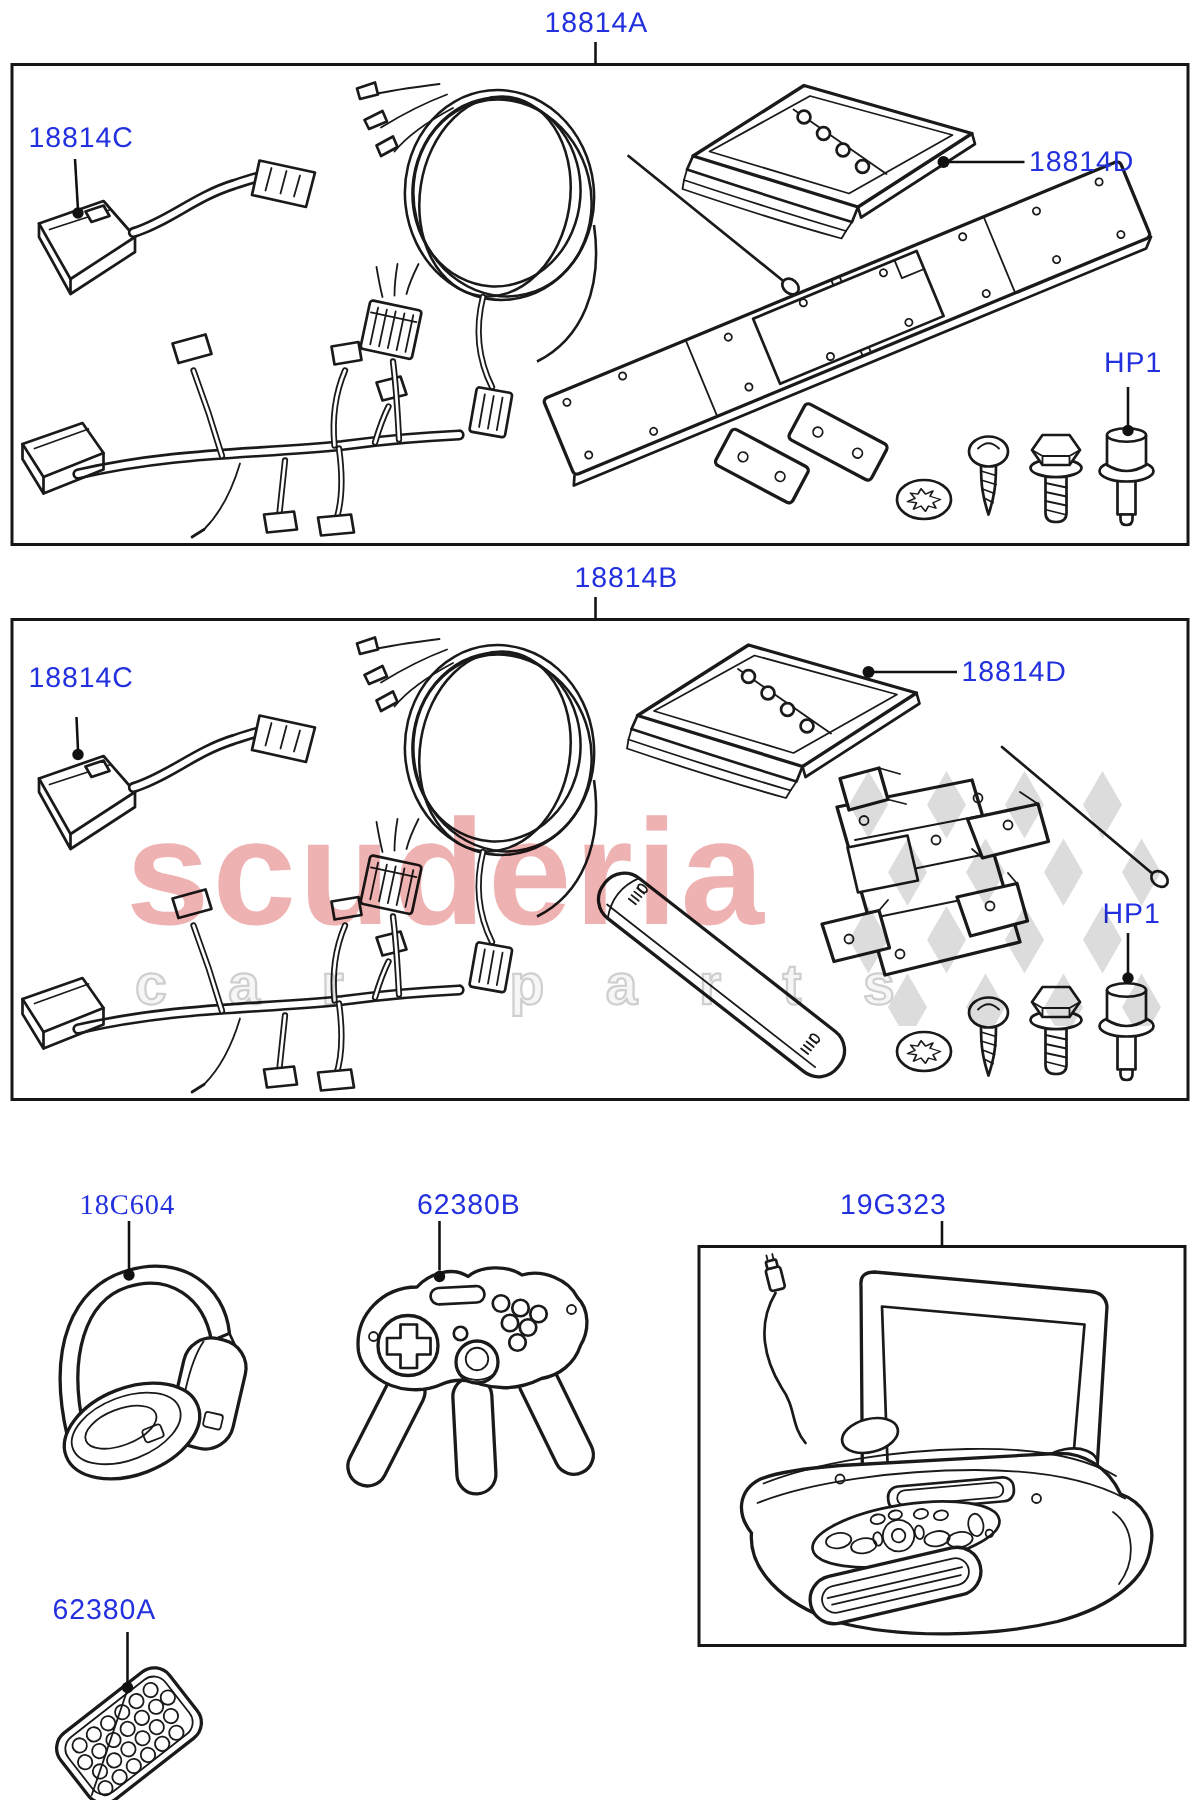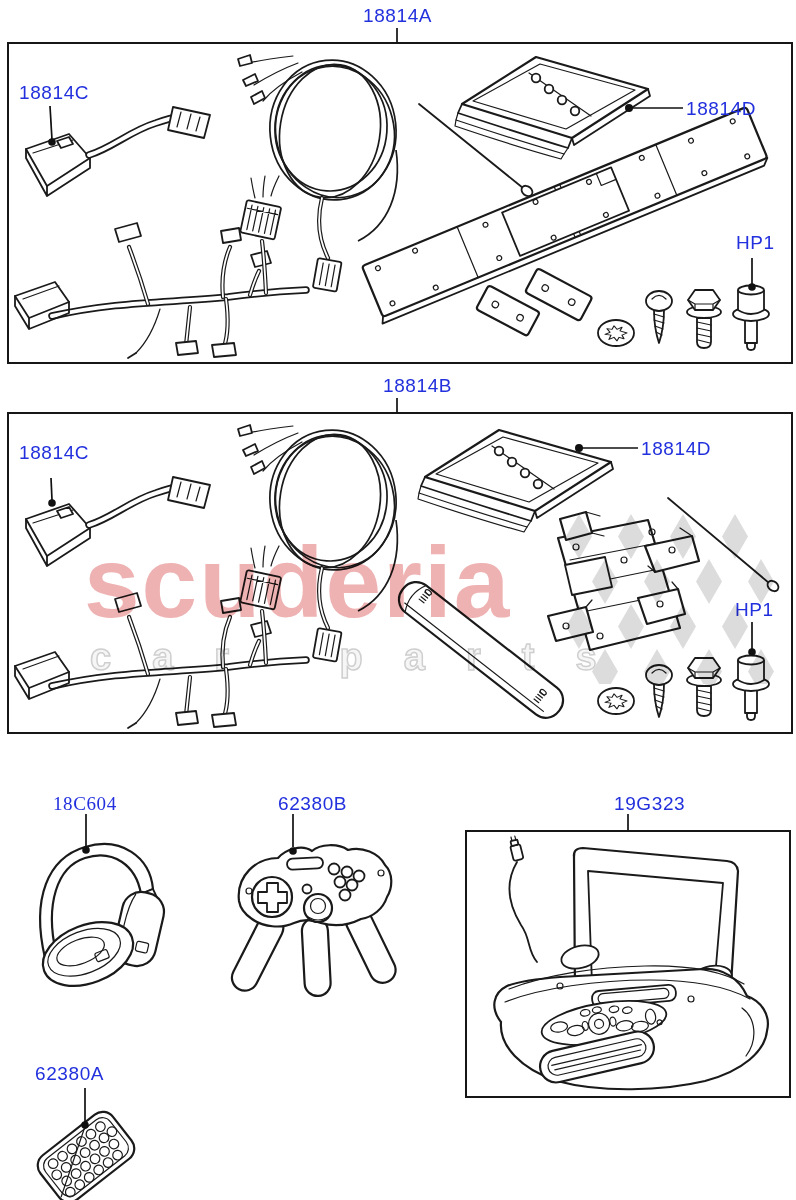--- a/index.html
+++ b/index.html
@@ -411,21 +411,21 @@
 <span class="lbl" style="left:363px;top:6px;">18814A</span>
 <span class="lbl" style="left:19px;top:83px;">18814C</span>
 <span class="lbl" style="left:686px;top:99px;">18814D</span>
 <span class="lbl" style="left:736px;top:233px;">HP1</span>
 <span class="lbl" style="left:363px;top:376px;margin-left:20px;">18814B</span>
 <span class="lbl" style="left:19px;top:443px;">18814C</span>
 <span class="lbl" style="left:641px;top:439px;">18814D</span>
 <span class="lbl" style="left:735px;top:600px;">HP1</span>
 <span class="lbl" style="left:53px;top:794px;font-family:Liberation Serif, serif;">18C604</span>
 <span class="lbl" style="left:249px;top:794px;margin-left:29px;">62380B</span>
-<span class="lbl" style="left:614px;top:794px;">19G323</span>
+<span class="lbl" style="left:560px;top:794px;">19G323</span>
 <span class="lbl" style="left:35px;top:1064px;">62380A</span>
 
 <div class="wm">
   <span class="wm-brand">scuderia</span>
   <span class="wm-tag">car parts</span>
   <svg class="wm-checker" width="208" height="170">
     <rect x="0" y="0" width="208" height="170" fill="url(#diam)"></rect>
   </svg>
 </div>
 

